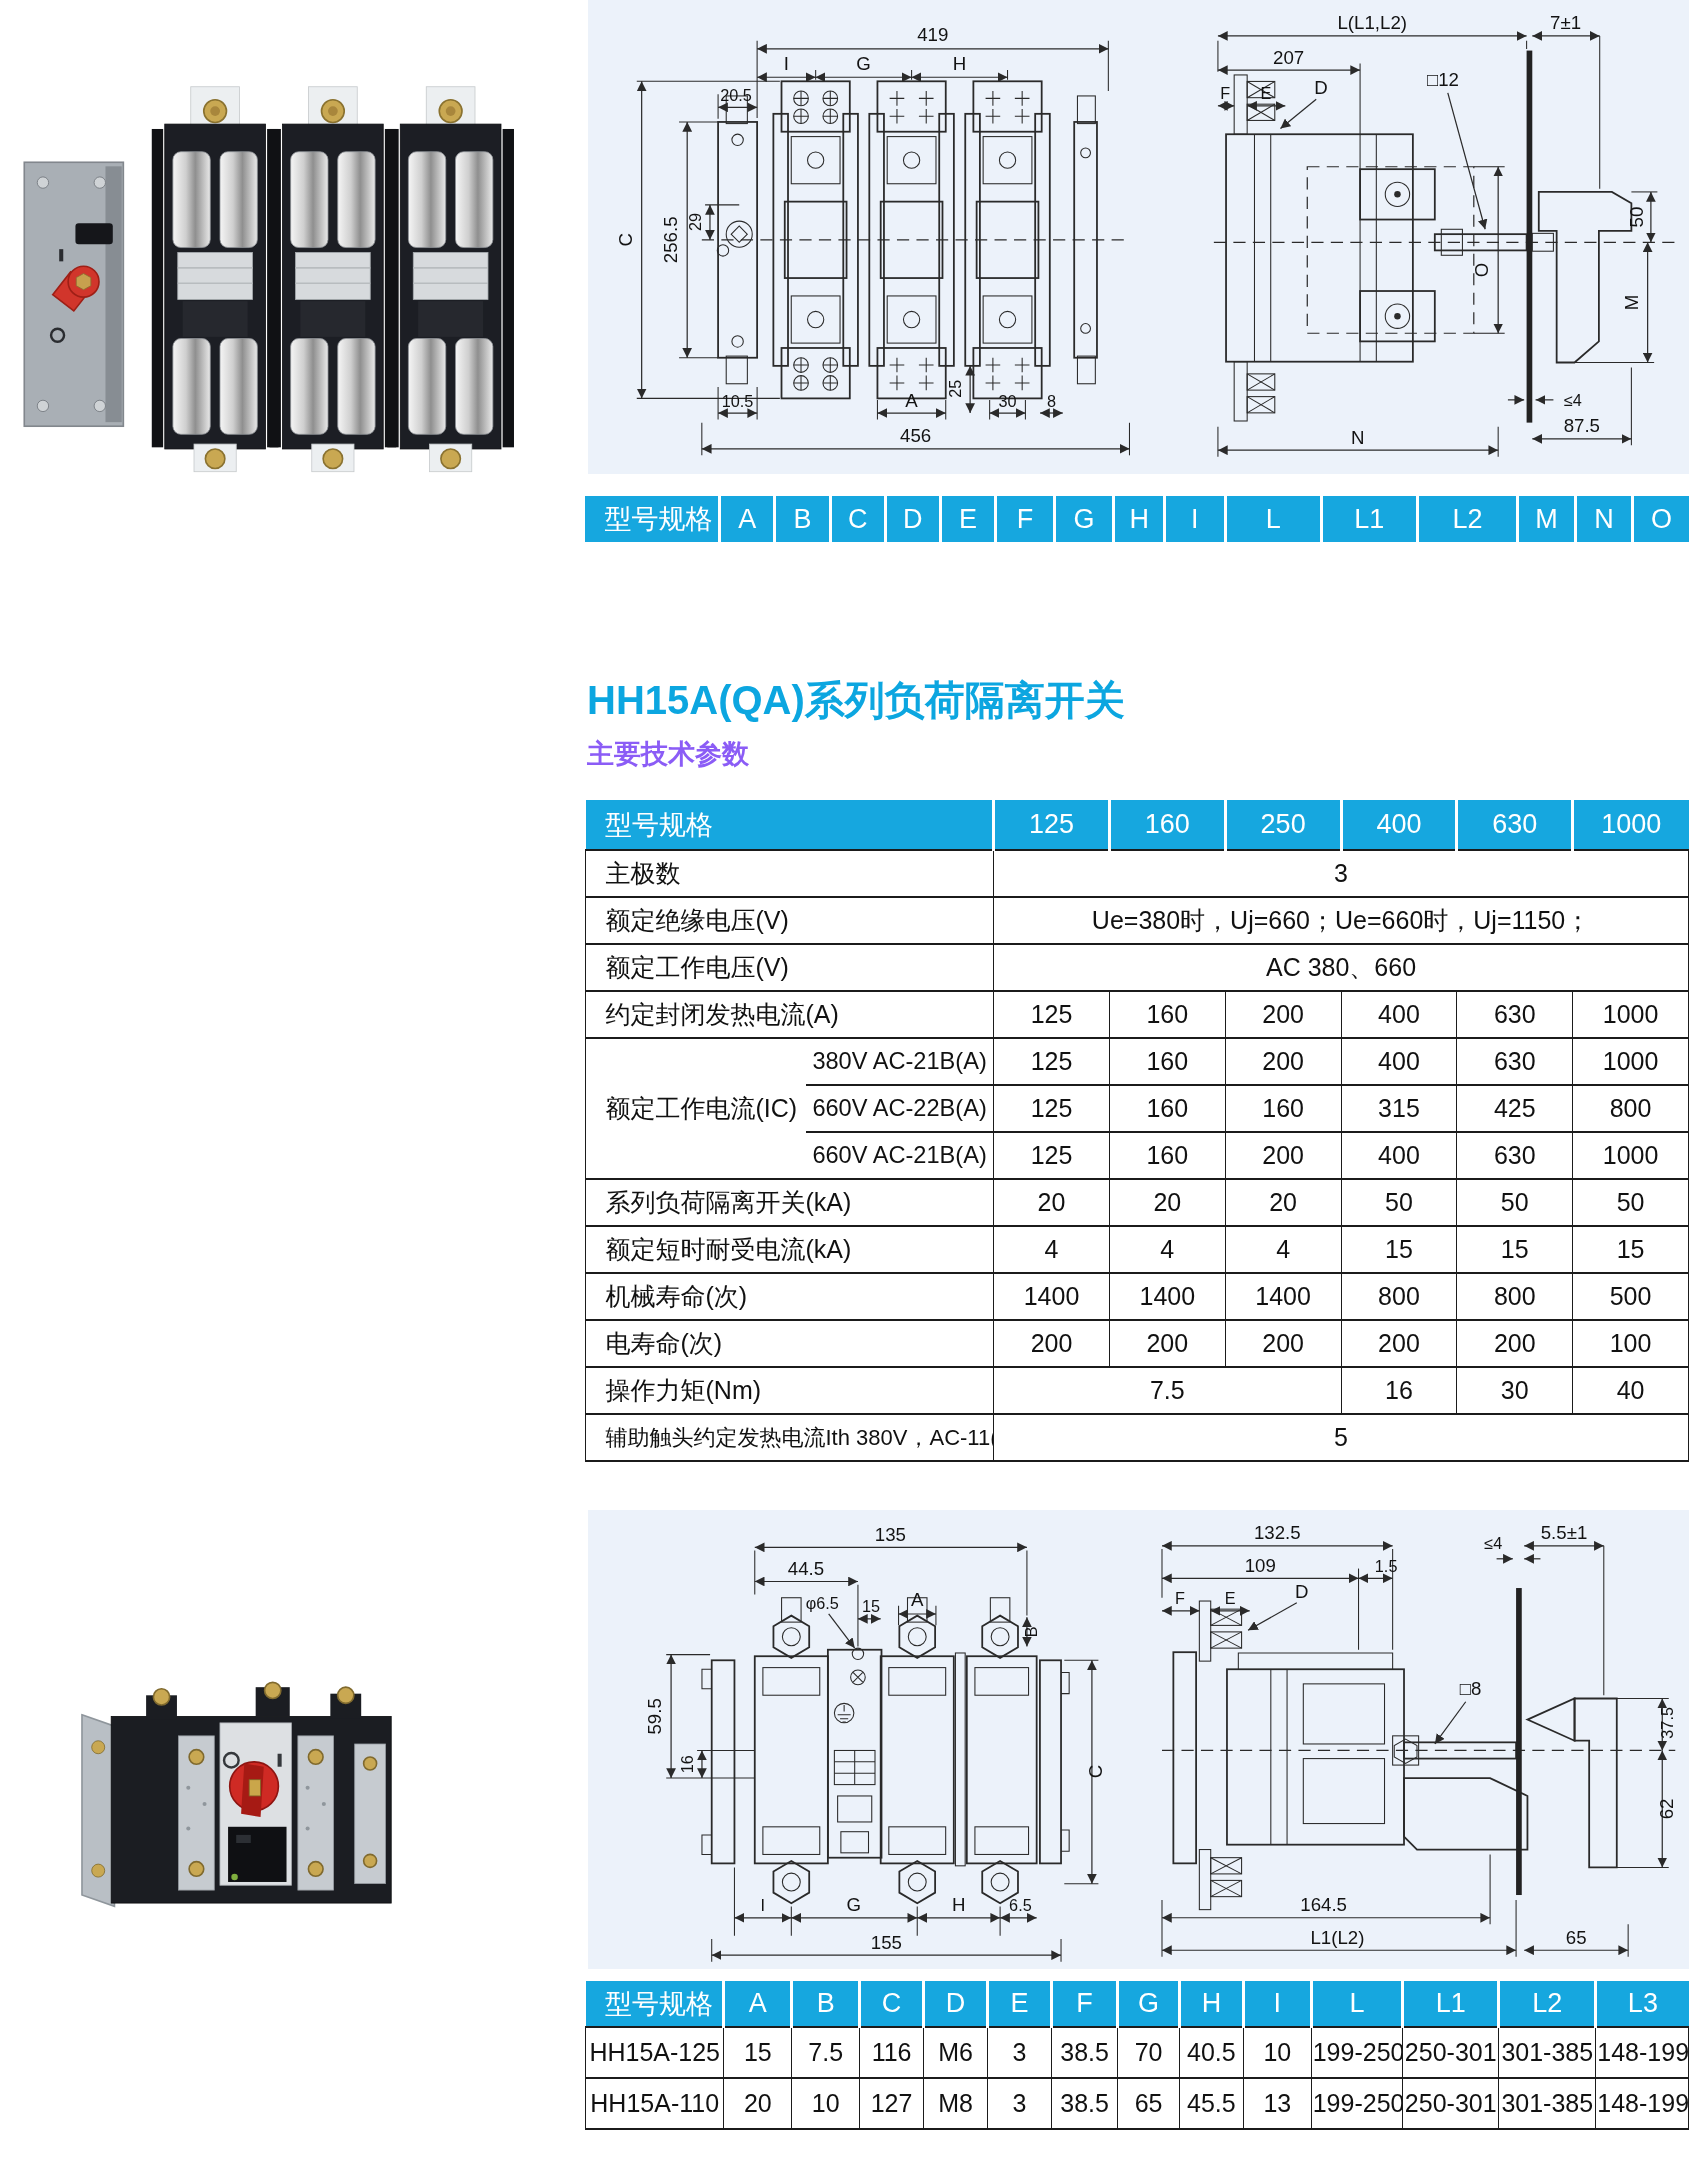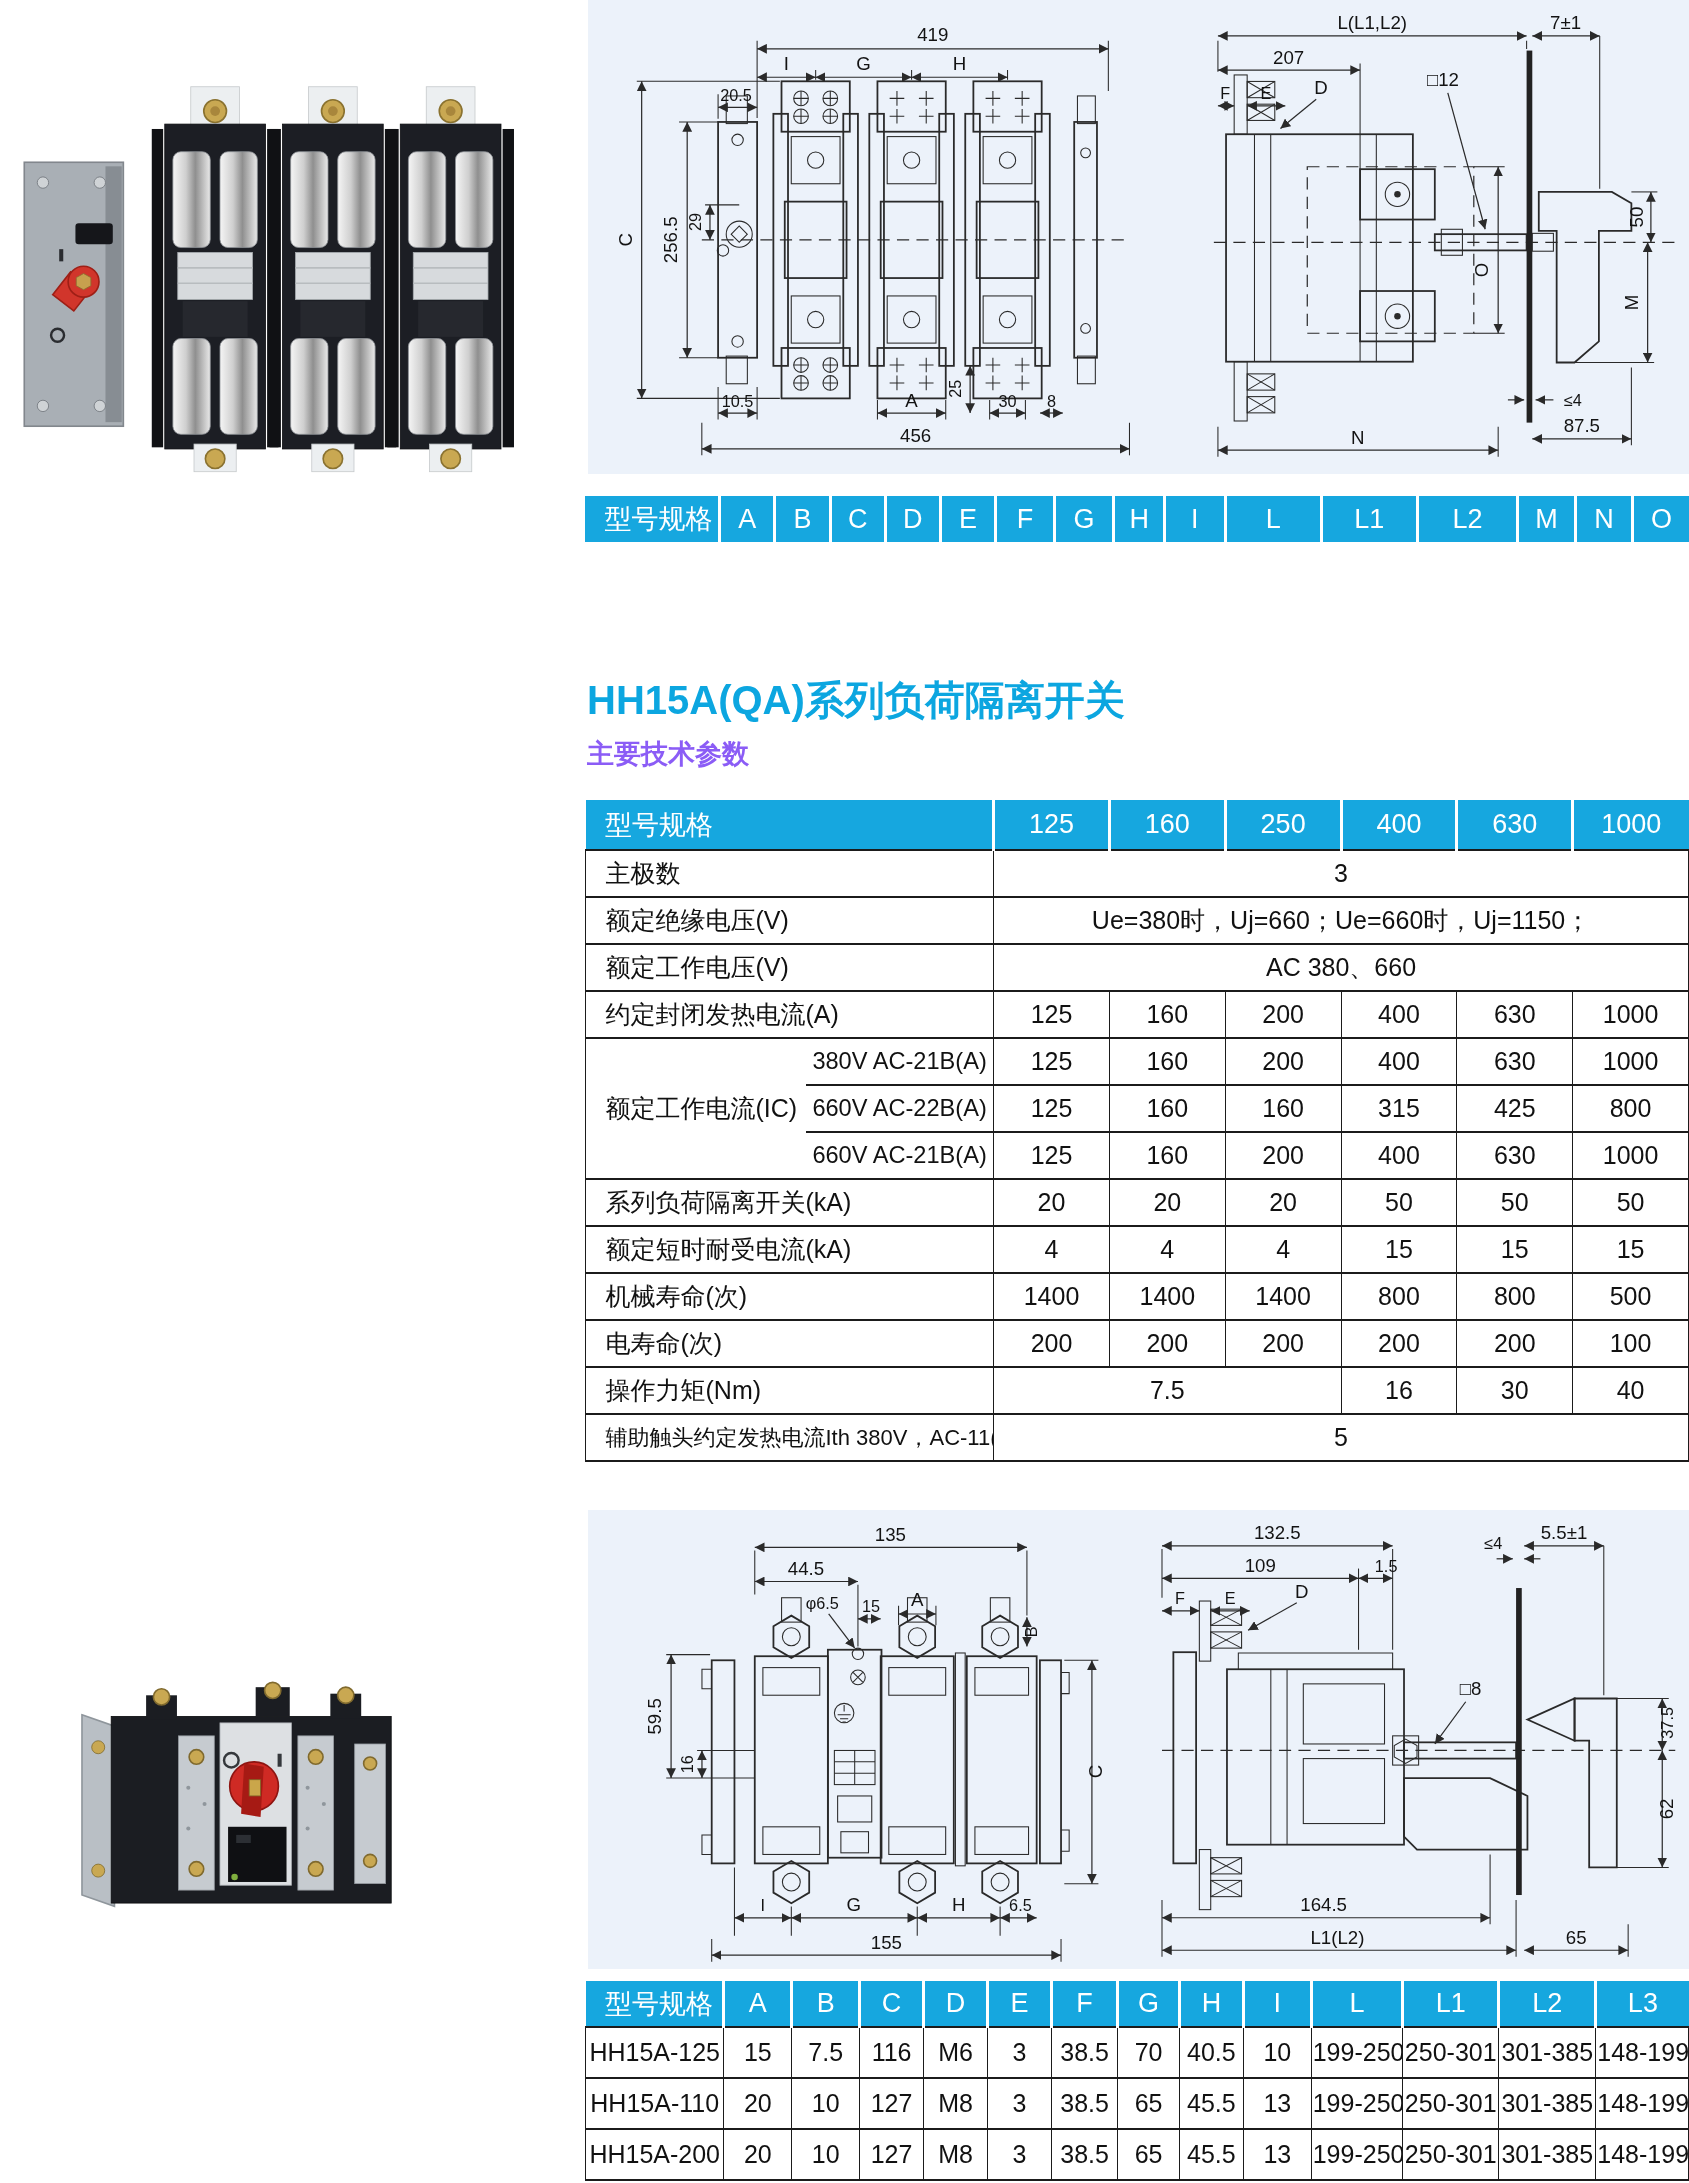--- a/index.html
+++ b/index.html
@@ -779,33 +779,17 @@
         <td>3</td>
         <td>38.5</td>
         <td>65</td>
         <td>45.5</td>
         <td>13</td>
         <td>199-250</td>
         <td>250-301</td>
         <td>301-385</td>
         <td>148-199</td>
       </tr>
-      <tr>
-        <td>HH15A-200</td>
-        <td>20</td>
-        <td>10</td>
-        <td>127</td>
-        <td>M8</td>
-        <td>3</td>
-        <td>38.5</td>
-        <td>65</td>
-        <td>45.5</td>
-        <td>13</td>
-        <td>199-250</td>
-        <td>250-301</td>
-        <td>301-385</td>
-        <td>148-199</td>
-      </tr>
     </tbody>
   </table>
 
 </div>
 
 
 </body></html>

